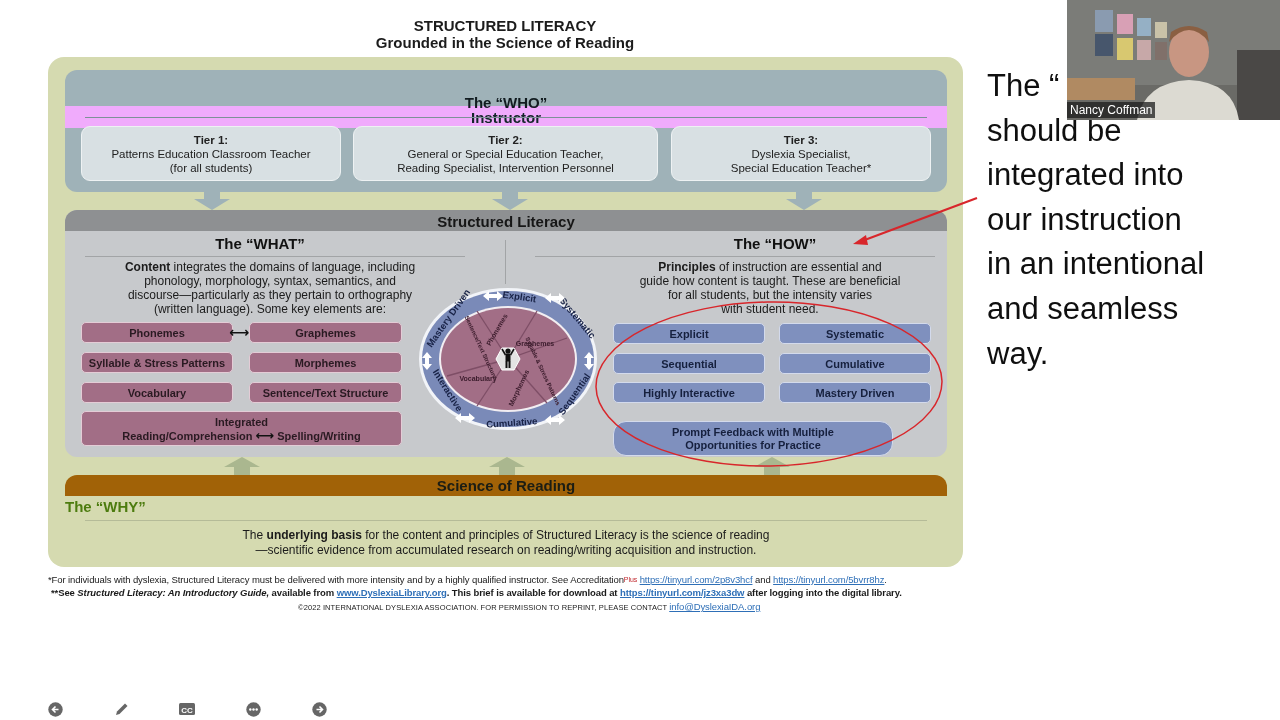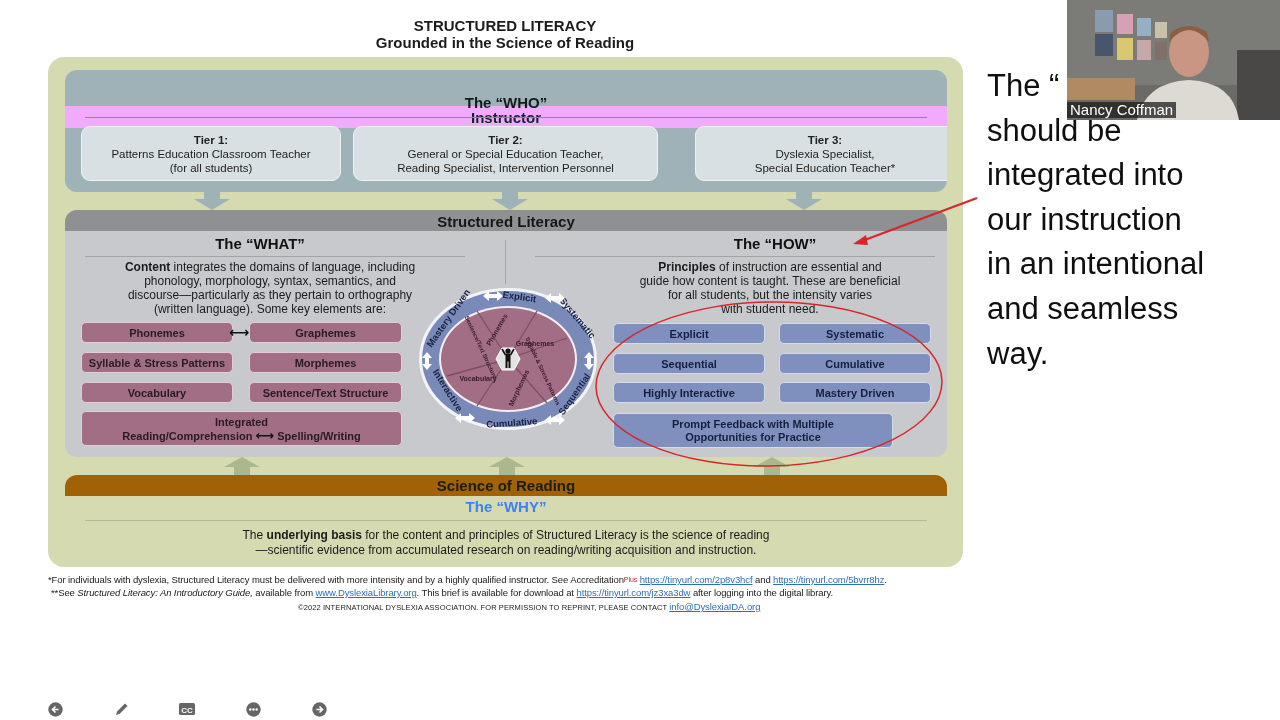--- a/index.html
+++ b/index.html
@@ -35,39 +35,39 @@
   .pill.how { background: #7f90be; border: 1px solid #d3daec; color: #16203e; }
   .pill.tall { height: 35px; line-height: 13px; padding-top: 4px; }
 
   .dbl-arrow { position: absolute; font-weight: bold; font-size: 14px; color: #111; line-height: 14px; }
 
   
   .wheel { left: 417px; top: 286px; width: 182px; height: 146px; }
 
   
   .sor-head { left: 65px; top: 475px; width: 882px; height: 21px; background: #a16207; border-radius: 12px 12px 0 0; text-align: center; font-weight: bold; font-size: 15px; line-height: 22px; color: #1b1d14; }
-  .sor-sub { left: 65px; top: 497px; width: 882px; text-align: center; font-weight: bold; font-size: 15px; line-height: 20px; color: #3b82f6; }
+  .sor-sub { left: 65px; top: 497px; width: 882px; font-weight: bold; font-size: 15px; line-height: 20px; color: #4d7c0f; }
   .sor-rule { left: 85px; width: 842px; top: 520px; height: 1px; background: #b5bb98; }
   .sor-para { left: 65px; width: 882px; top: 528px; text-align: center; font-size: 12px; line-height: 15px; color: #1b1b1b; }
 
   
   .fn { font-size: 9.5px; line-height: 13px; color: #1a1a1a; white-space: nowrap; letter-spacing: -0.1px; }
   .fn a, .lnk { color: #2e6fb7; text-decoration: underline; }
   .sup { color: #c0272d; font-size: 7px; vertical-align: top; }
   .copyright { font-size: 7.5px; letter-spacing: 0.1px; }
 
   
   .anno { left: 0; top: 0; width: 1280px; height: 720px; pointer-events: none; }
 
   
   .right-text { left: 987px; top: 64px; width: 290px; font-family: "Liberation Sans", "DejaVu Sans", sans-serif; font-size: 31px; line-height: 44.6px; color: #0f0f0f; }
 
   
   .video { left: 1067px; top: 0; width: 213px; height: 120px; background: #5b5a55; overflow: hidden; }
-  .video-name { position: absolute; left: 0; bottom: 2px; background: rgba(30,30,30,0.75); color: #fff; font-size: 15px; line-height: 14px; padding: 1px 3px; }
+  .video-name { position: absolute; left: 0; bottom: 2px; background: rgba(30,30,30,0.75); color: #fff; font-size: 12px; line-height: 14px; padding: 1px 3px; }
 
   
   .toolbar { left: 4px; top: 701px; height: 16px; display: flex; gap: 7px; align-items: center; }
   .tb-btn { width: 16px; height: 16px; display: flex; align-items: center; justify-content: center; cursor: pointer; margin-left: 43px; }
 </style>
 </head>
 <body>
 
 <div class="abs slide-title">
   <div>STRUCTURED LITERACY</div>
@@ -83,21 +83,21 @@
   <div class="tier" style="left:16px;width:260px;">
     <b>Tier 1:</b>
     <div>Patterns Education Classroom Teacher</div>
     <div>(for all students)</div>
   </div>
   <div class="tier" style="left:288px;width:305px;">
     <b>Tier 2:</b>
     <div>General or Special Education Teacher,</div>
     <div>Reading Specialist, Intervention Personnel</div>
   </div>
-  <div class="tier" style="left:630px;width:260px;">
+  <div class="tier" style="left:606px;width:260px;">
     <b>Tier 3:</b>
     <div>Dyslexia Specialist,</div>
     <div>Special Education Teacher*</div>
   </div>
 </div>
 
 <svg class="abs" style="left:190px;top:191px;" width="44" height="20">
   <rect x="14" y="0" width="16" height="8" fill="#9fb2b8"></rect>
     <polygon points="4,8 40,8 22,19" fill="#9fb2b8"></polygon>
 </svg>
@@ -144,21 +144,21 @@
     <div>Integrated</div>
     <div><span>Reading/Comprehension</span> <span style="color:#111;font-size:13px;">⟷</span> <span>Spelling/Writing</span></div>
   </div>
 
   <div class="pill how" style="left:548px;top:113px;width:152px;">Explicit</div>
   <div class="pill how" style="left:714px;top:113px;width:152px;">Systematic</div>
   <div class="pill how" style="left:548px;top:143px;width:152px;">Sequential</div>
   <div class="pill how" style="left:714px;top:143px;width:152px;">Cumulative</div>
   <div class="pill how" style="left:548px;top:172px;width:152px;">Highly Interactive</div>
   <div class="pill how" style="left:714px;top:172px;width:152px;">Mastery Driven</div>
-  <div class="pill how tall" style="left:548px;top:203px;width:280px;">
+  <div class="pill how tall" style="left:548px;top:211px;width:280px;border-radius:13px;">
     <div>Prompt Feedback with Multiple</div>
     <div>Opportunities for Practice</div>
   </div>
 </div>
 
 <svg class="abs wheel" viewBox="0 0 182 146">
   <defs>
     <path id="outerArc" d="M 14 73 A 77 62 0 0 1 168 73"></path>
     <path id="outerArcBottom" d="M 12 73 A 79 64 0 0 0 170 73"></path>
   </defs>
@@ -227,21 +227,21 @@
 <div class="abs sor-rule"></div>
 <div class="abs sor-para">
   <div><span>The </span><b>underlying basis</b><span> for the content and principles of Structured Literacy is the science of reading</span></div>
   <div>—scientific evidence from accumulated research on reading/writing acquisition and instruction.</div>
 </div>
 
 <div class="abs fn" style="left:48px;top:573px;">
   <span>*For individuals with dyslexia, Structured Literacy must be delivered with more intensity and by a highly qualified instructor.  See Accreditation</span><span class="sup">Plus</span>
   <a>https://tinyurl.com/2p8v3hcf</a><span> and </span><a>https://tinyurl.com/5bvrr8hz</a><span>.</span>
 </div>
-<div class="abs fn" style="left:51px;top:586px;">
+<div class="abs fn" style="left:51px;top:586px;font-weight:bold;">
   <span>**See </span><i>Structured Literacy: An Introductory Guide,</i><span> available from </span><a>www.DyslexiaLibrary.org</a><span>. This brief is available for download at </span><a>https://tinyurl.com/jz3xa3dw</a><span> after logging into the digital library.</span>
 </div>
 <div class="abs fn" style="left:298px;top:600px;">
   <span class="copyright">©2022 INTERNATIONAL DYSLEXIA ASSOCIATION. FOR PERMISSION TO REPRINT, PLEASE CONTACT </span><a>info@DyslexiaIDA.org</a>
 </div>
 
 <svg class="abs anno" width="1280" height="720">
   <line x1="977" y1="198" x2="862" y2="241" stroke="#d8262b" stroke-width="2.2"></line>
   <polygon points="853,244 866,235 868,245" fill="#d8262b"></polygon>
   <ellipse cx="769" cy="384" rx="173" ry="82" fill="none" stroke="#d8262b" stroke-width="1.5" transform="rotate(-1 769 384)"></ellipse>

